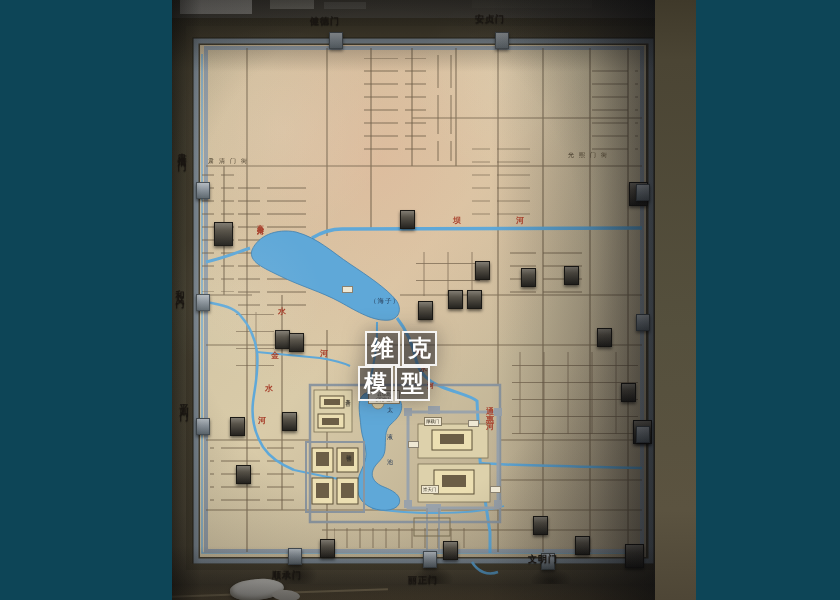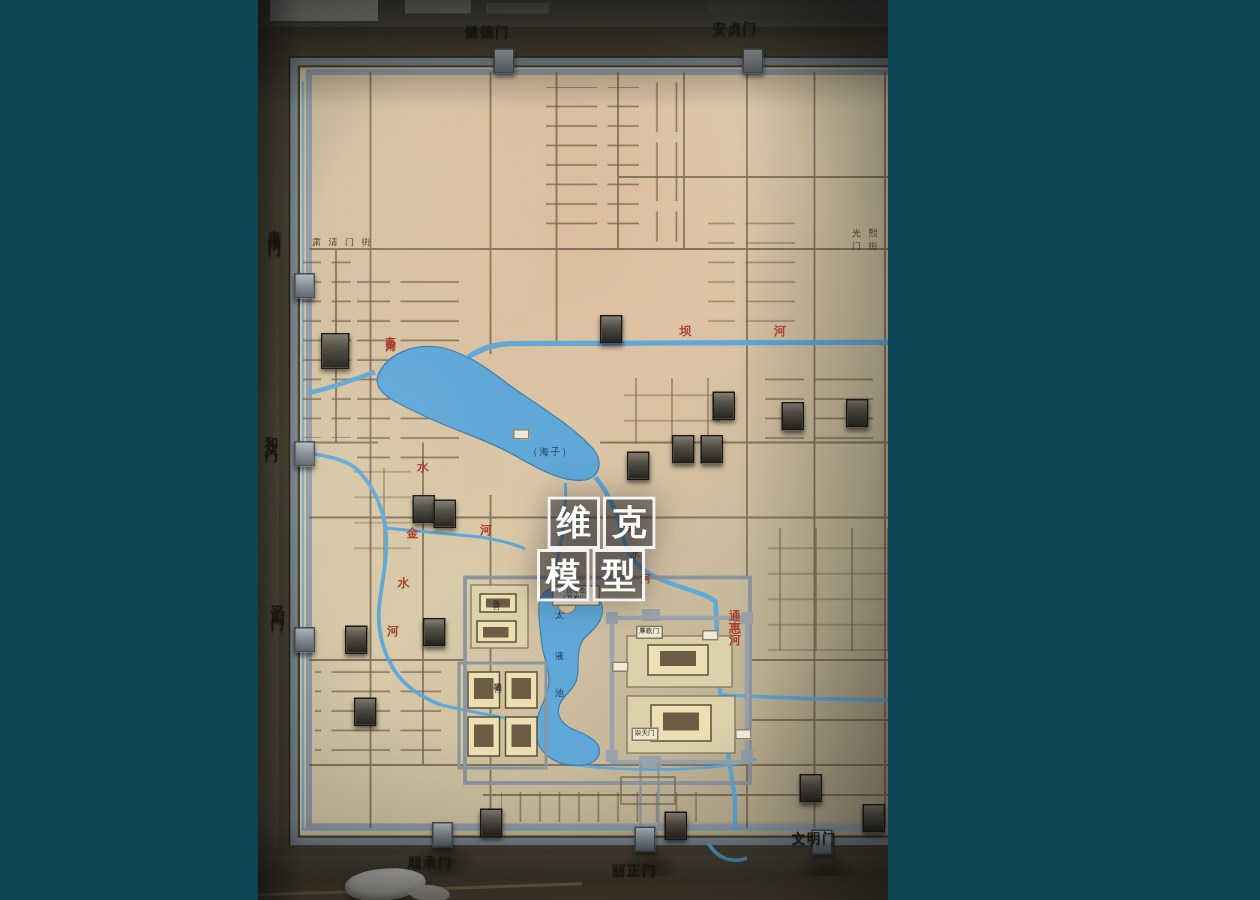--- a/index.html
+++ b/index.html
@@ -1,41 +1,41 @@
 <!DOCTYPE html>
 <html><head>
 <meta charset="utf-8">
 <style>
   html,body{margin:0;padding:0;background:#000;}
   .stage{position:relative;width:840px;height:600px;overflow:hidden;background:#0d4557;font-family:"DejaVu Sans",sans-serif;}
   .bar{position:absolute;top:0;height:600px;background:#0d4557;}
   .bar.left{left:0;width:172px;}
   .bar.right{left:655px;width:185px;}
-  .photo{position:absolute;left:172px;top:0;width:420px;height:600px;overflow:hidden;
+  .photo{position:absolute;left:172px;top:0;width:524px;height:600px;overflow:hidden;
     background:linear-gradient(180deg,#3f392a 0%,#4b4534 10%,#55503d 55%,#5b5340 85%,#4e4636 100%);}
   .ceiling{position:absolute;left:0;top:0;width:483px;height:18px;background:#56524a;}
   .cobj{position:absolute;background:#c7c4be;}
   .map{position:absolute;left:0;top:0;width:483px;height:600px;}
   
   .bld{position:absolute;width:13px;height:17px;z-index:12;
     background:linear-gradient(180deg,#817c72 0%,#585349 35%,#262420 100%);
     border:1px solid #1b1915;box-shadow:0 2px 3px rgba(0,0,0,.55);}
   .bld.big{width:17px;height:22px;}
   
   .gtower{position:absolute;width:12px;height:15px;z-index:13;
     background:linear-gradient(180deg,#b3bac0 0%,#8a939b 45%,#5f6970 100%);
     border:1px solid #474f55;box-shadow:0 2px 3px rgba(0,0,0,.5);}
   
   .glabel{position:absolute;color:#16130d;font-size:9px;font-weight:700;letter-spacing:1px;z-index:30;}
   .glabel.onwall{color:#191511;text-shadow:0 1px 1px rgba(0,0,0,.4);}
   .vert{writing-mode:vertical-rl;text-orientation:upright;}
   .street-label{position:absolute;color:#2e2516;font-size:6px;letter-spacing:5px;z-index:22;opacity:.85;}
   .red{position:absolute;color:#a8402c;font-weight:700;z-index:22;}
   .red.ch{font-size:8px;}
-  .lake-label{position:absolute;color:#263a55;font-size:6.5px;z-index:22;letter-spacing:1px;}
+  .lake-label{position:absolute;color:#263a55;font-size:6.5px;z-index:22;letter-spacing:1px;margin-left:18px;}
   .plabel{position:absolute;background:#f0e8d3;border:1px solid #857a61;color:#2a2518;
     font-size:4.5px;line-height:5px;padding:1px 1px;z-index:23;text-align:center;}
   .wbox{position:absolute;background:#efe8d4;border:1px solid #8a8170;width:9px;height:5px;z-index:23;}
   
   .wm{position:absolute;left:192px;top:330px;z-index:40;filter:drop-shadow(0 0 10px rgba(25,25,32,.55));}
   .wm .row{display:flex;}
   .wm .row.r2{margin-left:-7px;margin-top:-2px;}
   .wm .ch{width:31px;height:31px;margin:1px;border:2px solid rgba(255,255,255,.92);
     background:rgba(35,36,44,.42);color:#fff;font-size:23px;font-weight:700;
     display:flex;align-items:center;justify-content:center;}

